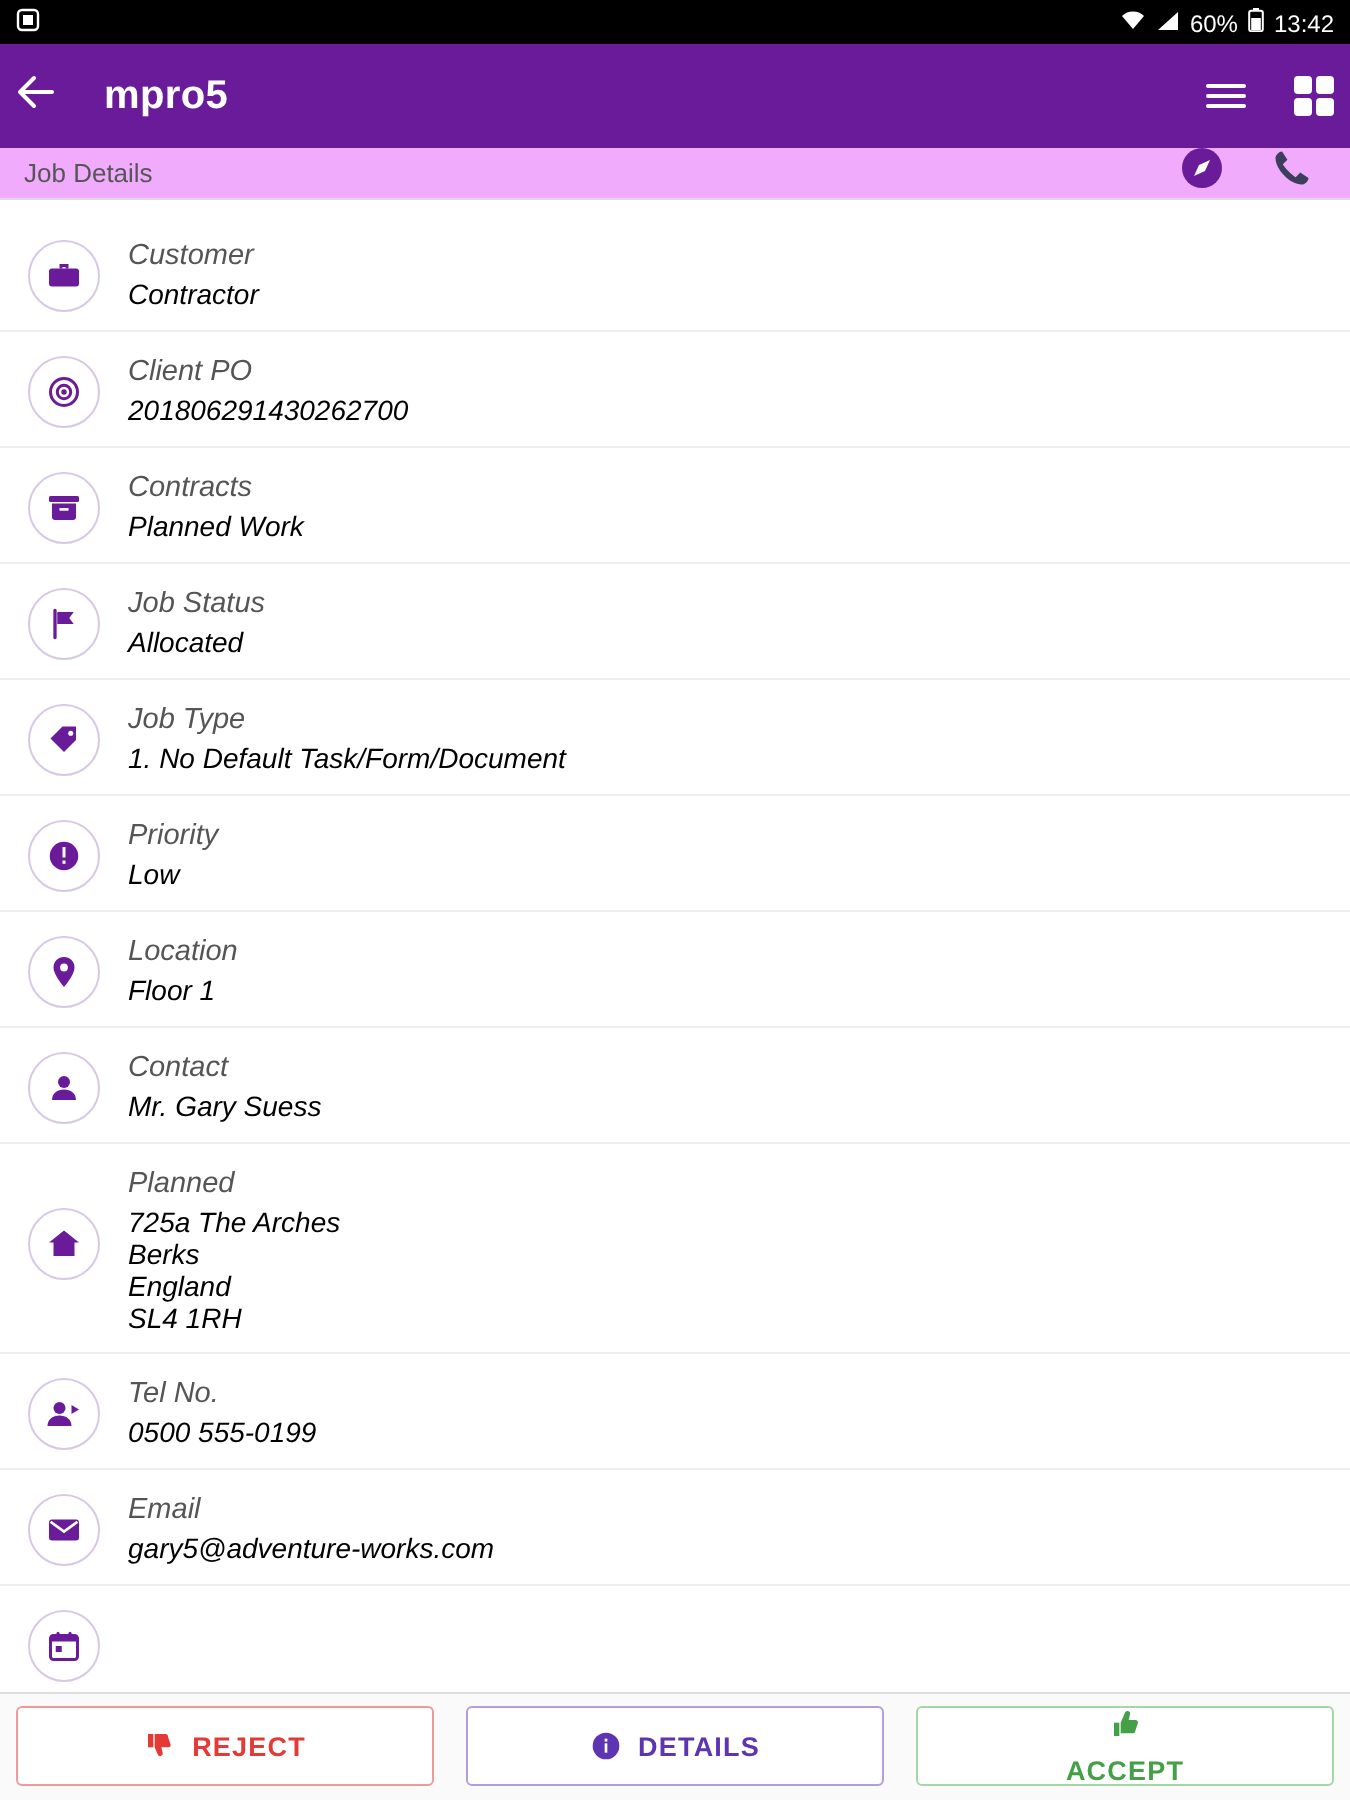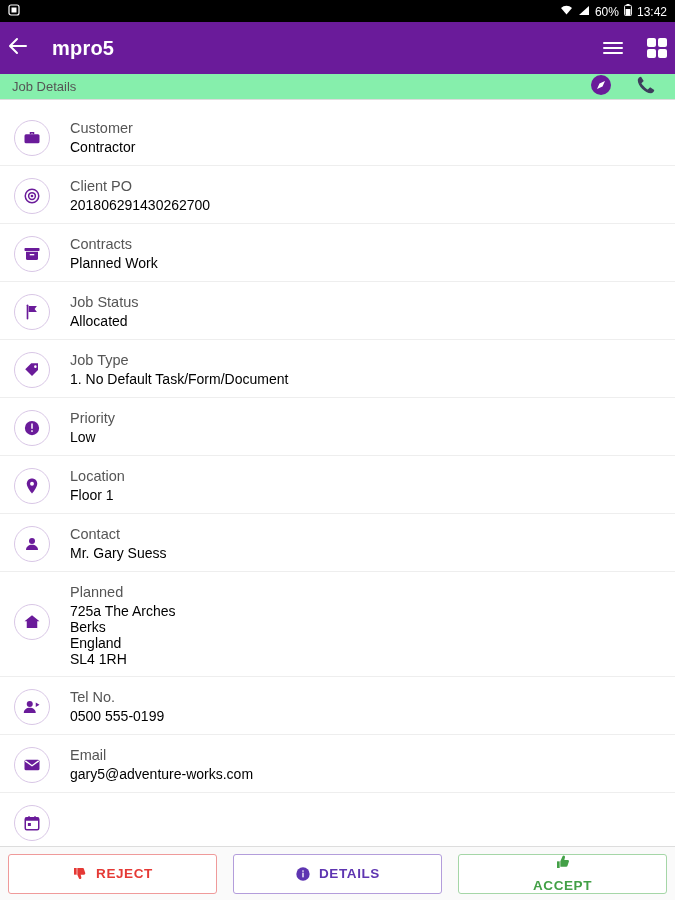--- a/index.html
+++ b/index.html
@@ -38,21 +38,21 @@
     font-weight: bold;
     margin-left: 22px;
     letter-spacing: .2px;
   }
   .appbar .spacer { flex: 1; }
   .appbar-action { margin-left: 20px; display: flex; align-items: center; justify-content: center; }
 
   
   .subheader {
     height: 26px;
-    background: #86efac;
+    background: #f0abfc;
     border-bottom: 1px solid #dcdcdc;
     display: flex;
     align-items: center;
     padding: 1px 12px;
   }
   .subheader .sub-title { font-size: 13px; color: #555555; }
   .subheader .sub-actions { margin-left: auto; display: flex; align-items: center; gap: 22px; padding-right: 6px; }
 
   
   .list {
@@ -74,21 +74,21 @@
     width: 36px; height: 36px;
     border-radius: 50%;
     border: 1px solid #d9c7e6;
     background: #ffffff;
     display: flex;
     align-items: center;
     justify-content: center;
     flex: 0 0 36px;
     margin-top: 2px;
   }
-  .row .texts { margin-left: 20px; padding-top: 1px; }
+  .row .texts { margin-left: 14px; padding-top: 1px; font-style: italic; }
   .row .label {
     font-size: 14.5px;
     color: #555555;
     line-height: 18px;
   }
   .row .value {
     font-size: 14px;
     color: #000000;
     line-height: 16px;
     margin-top: 2px;
@@ -97,21 +97,21 @@
   .row.tall .circle { margin-top: 22px; }
 
   
   .bottombar {
     position: absolute;
     left: 0; right: 0; bottom: 0;
     height: 54px;
     background: #fafafa;
     border-top: 1px solid #dddddd;
     display: flex;
-    align-items: center;
+    align-items: flex-start;
     padding: 6px 8px;
     gap: 16px;
   }
   .btn {
     flex: 1;
     height: 40px;
     border-radius: 3px;
     background: #ffffff;
     display: flex;
     align-items: center;

